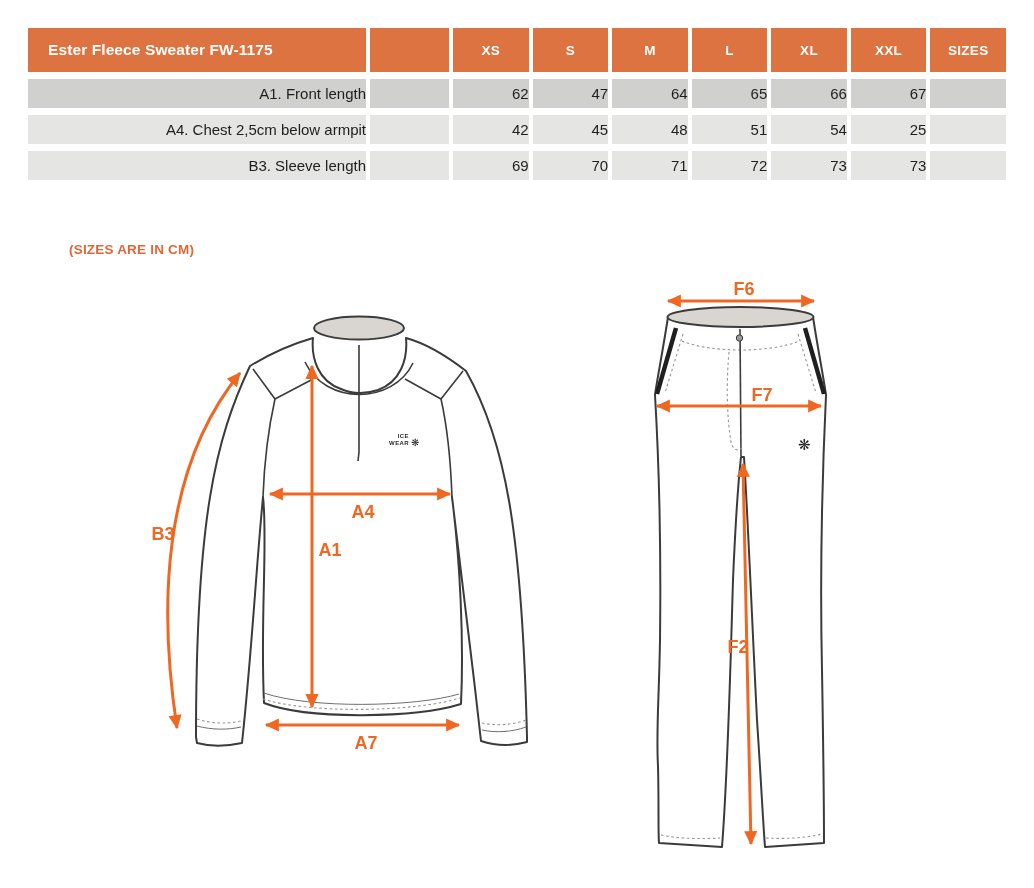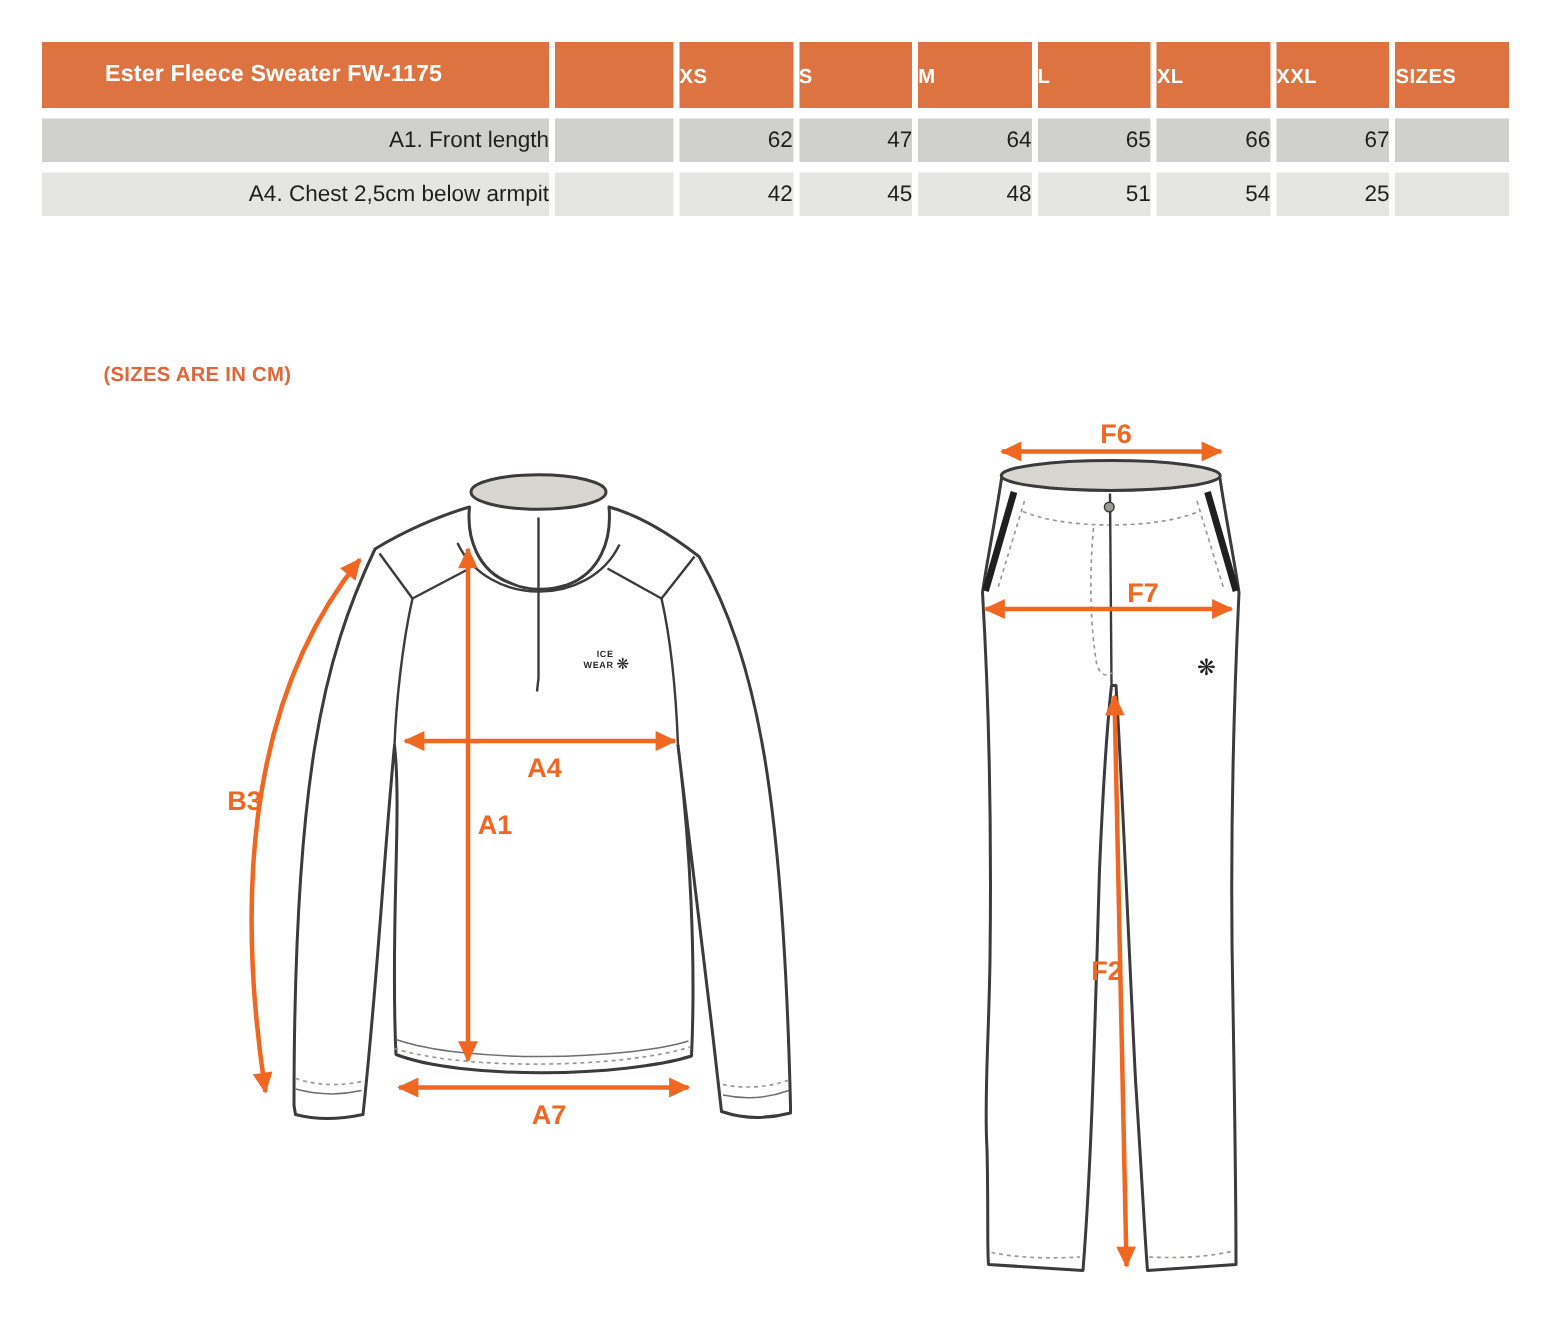--- a/index.html
+++ b/index.html
@@ -10,24 +10,24 @@
   
   table.size-table{
     position:absolute;left:24px;top:21px;width:986px;
     border-collapse:separate;border-spacing:4px 7px;table-layout:fixed;
   }
   .col-label{width:338px;}
   .col-spacer{width:79px;}
   .size-table th,.size-table td{padding:0;vertical-align:middle;}
   .size-table thead th{
     background:#DC7340;color:#ffffff;height:44px;
-    font-weight:bold;font-size:13.5px;text-align:left;letter-spacing:.3px;
+    font-weight:bold;font-size:13.5px;text-align:center;letter-spacing:.3px;
   }
   .size-table thead th.title-cell{
-    text-align:left;padding-left:42px;font-size:15.5px;letter-spacing:.1px;
+    text-align:left;padding-left:20px;font-size:15.5px;letter-spacing:.1px;
   }
   .size-table tbody td{
     height:29px;font-size:15px;color:#1E1E1E;text-align:right;
   }
   .size-table tbody td.label-cell{text-align:right;padding-left:42px;}
   tr.row-dark td{background:#D0D0CE;}
   tr.row-light td{background:#E5E5E3;padding-left:48px;}
   
   .cm-note{
     position:absolute;left:69px;top:242px;
@@ -90,20 +90,31 @@
       </tr>
       <tr class="row-light">
         <td class="label-cell">A4. Chest 2,5cm below armpit</td>
         <td></td>
         <td>42</td>
         <td>45</td>
         <td>48</td>
         <td>51</td>
         <td>54</td>
         <td>25</td>
+        <td></td>
+      </tr>
+      <tr class="row-light">
+        <td class="label-cell">B3. Sleeve length</td>
+        <td></td>
+        <td>69</td>
+        <td>70</td>
+        <td>71</td>
+        <td>72</td>
+        <td>73</td>
+        <td>73</td>
         <td></td>
       </tr>
     </tbody>
   </table>
 
   <div class="cm-note">(SIZES ARE IN CM)</div>
 
   <svg class="diagrams" viewBox="0 270 1034 618">
     <defs>
       <marker id="ah" viewBox="0 0 10 10" refX="8.6" refY="5" markerWidth="5.6" markerHeight="5" orient="auto-start-reverse">

